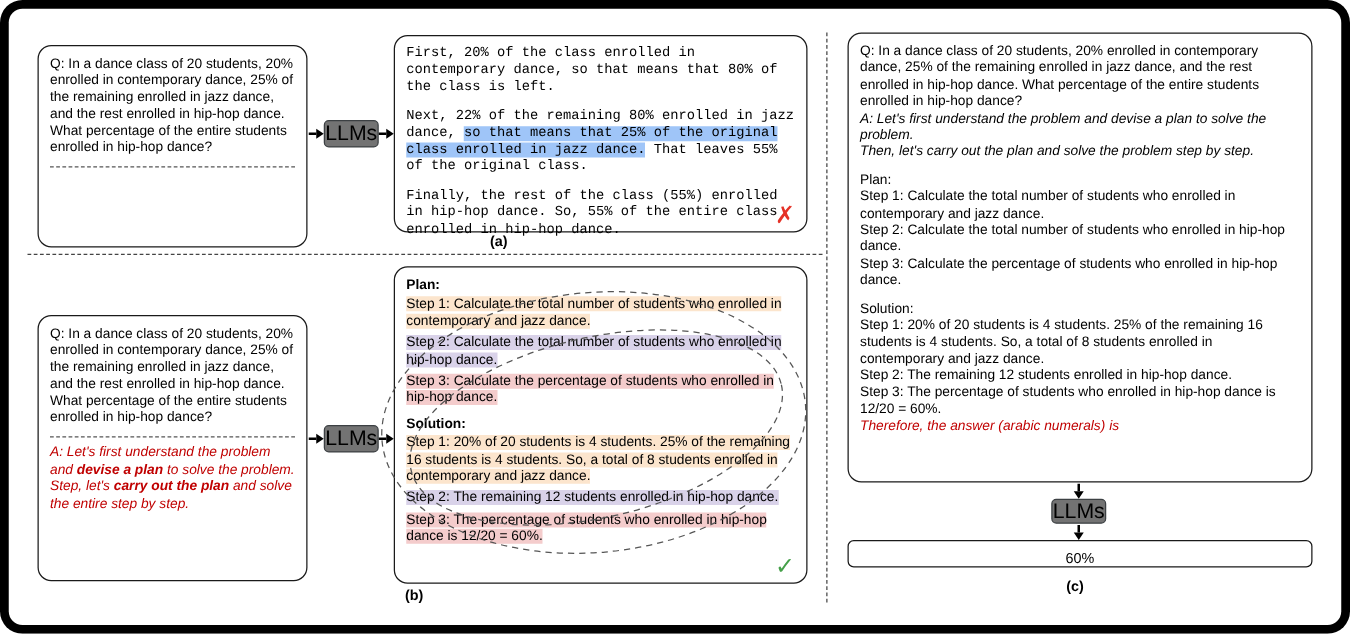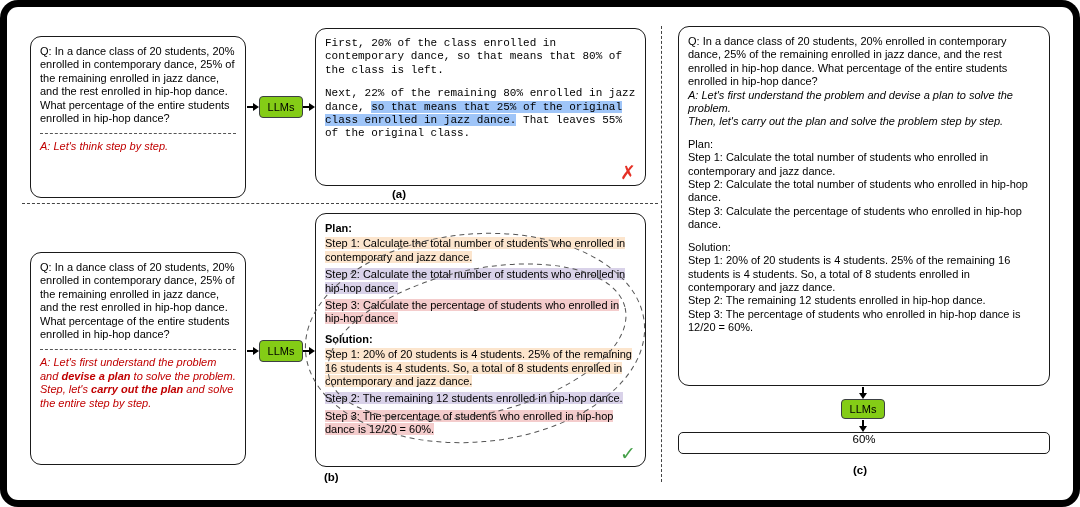--- a/index.html
+++ b/index.html
@@ -18,21 +18,21 @@
   .para { margin-bottom: 10px; font-family: Liberation Mono, monospace; }
   .para:last-of-type { margin-bottom: 0; }
   .cpara { margin-bottom: 9px; }
 
   .hl-blue   { background: #9fc5f8; text-align: right; }
   .hl-orange { background: #fce5cd; }
   .hl-purple { background: #d9d2e9; }
   .hl-pink   { background: #f4cccc; }
 
   .llms { position: absolute; display: flex; align-items: center; justify-content: center;
-          background: #84cc16; border: 1.2px solid #3c4043; border-radius: 4px; font-size: 11px; color: #000; }
+          background: #737373; border: 1.2px solid #3c4043; border-radius: 4px; font-size: 17px; color: #000; }
 
   .arrow-h { position: absolute; height: 1.6px; background: #000; }
   .arrow-h::after { content: ""; position: absolute; right: -5.5px; top: -3.4px; width: 0; height: 0;
                     border-left: 6px solid #000; border-top: 4.2px solid transparent; border-bottom: 4.2px solid transparent; }
   .arrow-v { position: absolute; width: 1.6px; background: #000; }
   .arrow-v::after { content: ""; position: absolute; bottom: -5.5px; left: -3.4px; width: 0; height: 0;
                     border-top: 6px solid #000; border-left: 4.2px solid transparent; border-right: 4.2px solid transparent; }
 
   .panel-label { position: absolute; font-size: 11.5px; font-weight: bold; color: #000; }
   .mark { position: absolute; right: 9px; bottom: 3px; font-size: 19px; font-weight: bold; line-height: 1; }
@@ -41,21 +41,21 @@
 
   .heading { font-weight: bold; margin-bottom: 2px; }
   .sol-gap { margin-top: 7px; }
   .step { margin-bottom: 4px; }
 
   .divider-v { position: absolute; width: 0; border-left: 1.6px dashed #444; }
   .divider-h { position: absolute; height: 0; border-top: 1.6px dashed #444; }
   .connector-svg { position: absolute; pointer-events: none; }
 
   .answer-box { position: absolute; background: #fff; border: 1.3px solid #1a1a1a; border-radius: 5px;
-                display: flex; align-items: flex-start; justify-content: center; font-size: 11.5px; color: #000; }
+                display: flex; align-items: flex-end; justify-content: center; font-size: 11.5px; color: #000; }
 
   
   .pos-a-q      { left: 30px;  top: 36px;  width: 216px; height: 162px; }
   .pos-a-arrow1 { left: 247px; top: 106px; width: 6px; }
   .pos-a-llms   { left: 259px; top: 96px;  width: 44px;  height: 22px; }
   .pos-a-arrow2 { left: 303px; top: 106px; width: 6px; }
   .pos-a-out    { left: 315px; top: 28px;  width: 331px; height: 158px; }
   .pos-a-label  { left: 392px; top: 188px; }
 
   .pos-div-h    { left: 22px;  top: 203px; width: 636px; }
@@ -78,34 +78,36 @@
 </style>
 </head>
 <body>
 
 <div class="canvas">
   <div class="frame"></div>
 
   <div class="box pos-a-q">
     <div>Q: In a dance class of 20 students, 20% enrolled in contemporary dance, 25% of the remaining enrolled in jazz dance, and the rest enrolled in hip-hop dance. What percentage of the entire students enrolled in hip-hop dance?</div>
     <div class="dashsep"></div>
-    <div class="red-italic">A: Let's think step by step.</div>
   </div>
 
   <div class="arrow-h pos-a-arrow1"></div>
   <div class="llms pos-a-llms">
     <span>LLMs</span>
   </div>
   <div class="arrow-h pos-a-arrow2"></div>
 
   <div class="box pos-a-out">
     <p class="para">
       <span>First, 20% of the class enrolled in contemporary dance, so that means that 80% of the class is left.</span>
     </p>
     <p class="para"><span>Next, 22% of the remaining 80% enrolled in jazz dance, </span><span class="hl-blue">so that means that 25% of the original class enrolled in jazz dance.</span><span> That leaves 55% of the original class.</span></p>
+    <p class="para">
+      <span>Finally, the rest of the class (55%) enrolled in hip-hop dance. So, 55% of the entire class enrolled in hip-hop dance.</span>
+    </p>
     <div class="mark mark-wrong">✗</div>
   </div>
 
   <div class="panel-label pos-a-label">(a)</div>
 
   <div class="divider-h pos-div-h"></div>
   <div class="divider-v pos-div-v"></div>
 
   <div class="box pos-b-q">
     <div>Q: In a dance class of 20 students, 20% enrolled in contemporary dance, 25% of the remaining enrolled in jazz dance, and the rest enrolled in hip-hop dance. What percentage of the entire students enrolled in hip-hop dance?</div>
@@ -146,20 +148,21 @@
     <div class="italic">A: Let's first understand the problem and devise a plan to solve the problem.</div>
     <div class="italic cpara">Then, let's carry out the plan and solve the problem step by step.</div>
     <div>Plan:</div>
     <div>Step 1: Calculate the total number of students who enrolled in contemporary and jazz dance.</div>
     <div>Step 2: Calculate the total number of students who enrolled in hip-hop dance.</div>
     <div class="cpara">Step 3: Calculate the percentage of students who enrolled in hip-hop dance.</div>
     <div>Solution:</div>
     <div>Step 1: 20% of 20 students is 4 students. 25% of the remaining 16 students is 4 students. So, a total of 8 students enrolled in contemporary and jazz dance.</div>
     <div>Step 2: The remaining 12 students enrolled in hip-hop dance.</div>
     <div>Step 3: The percentage of students who enrolled in hip-hop dance is 12/20 = 60%.</div>
+    <div class="red-italic">Therefore, the answer (arabic numerals) is</div>
   </div>
 
   <div class="arrow-v pos-c-arrow1"></div>
   <div class="llms pos-c-llms">
     <span>LLMs</span>
   </div>
   <div class="arrow-v pos-c-arrow2"></div>
 
   <div class="answer-box pos-c-answer">
     <span>60%</span>

